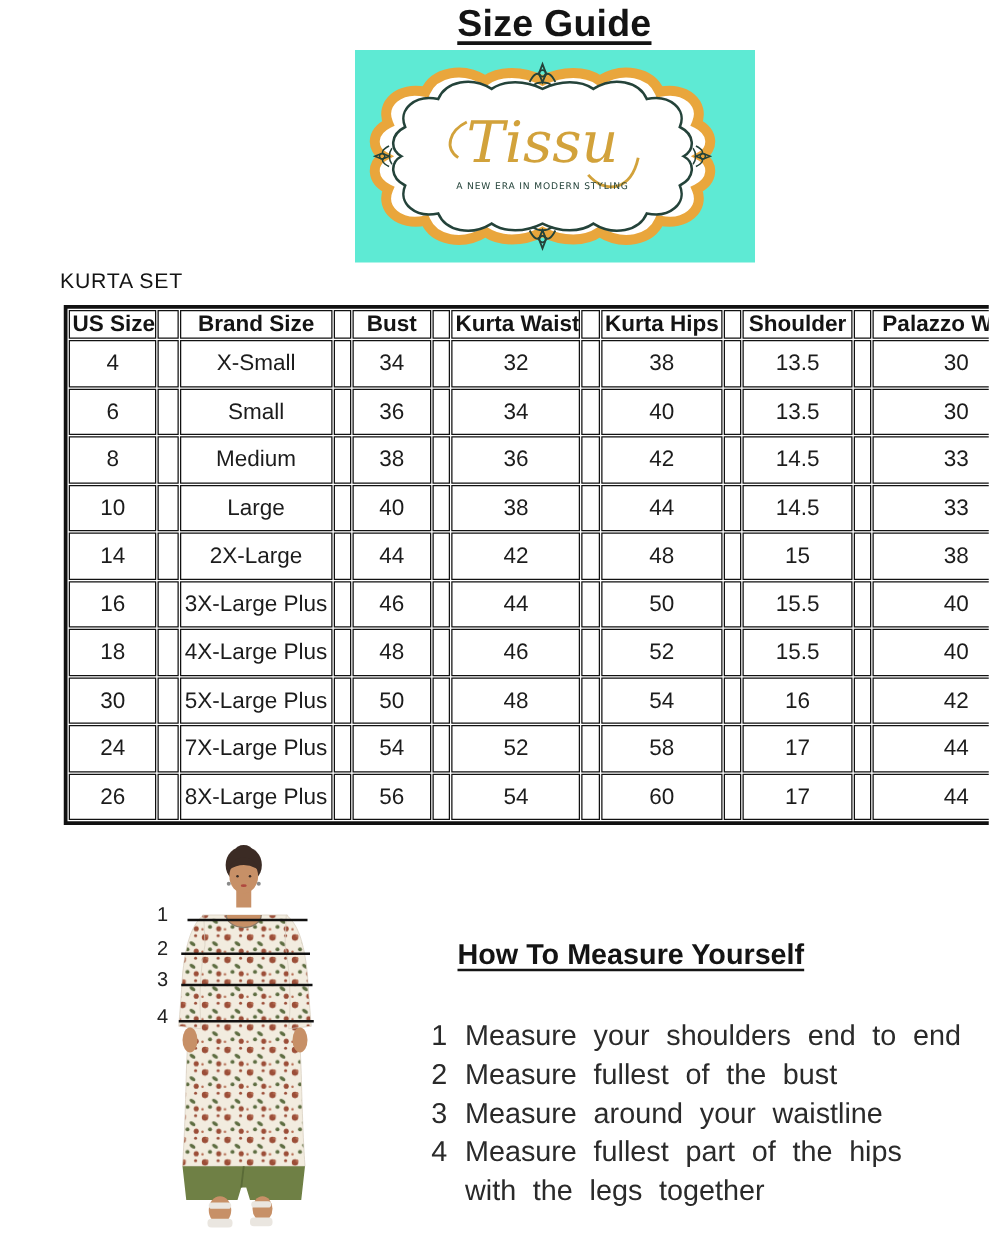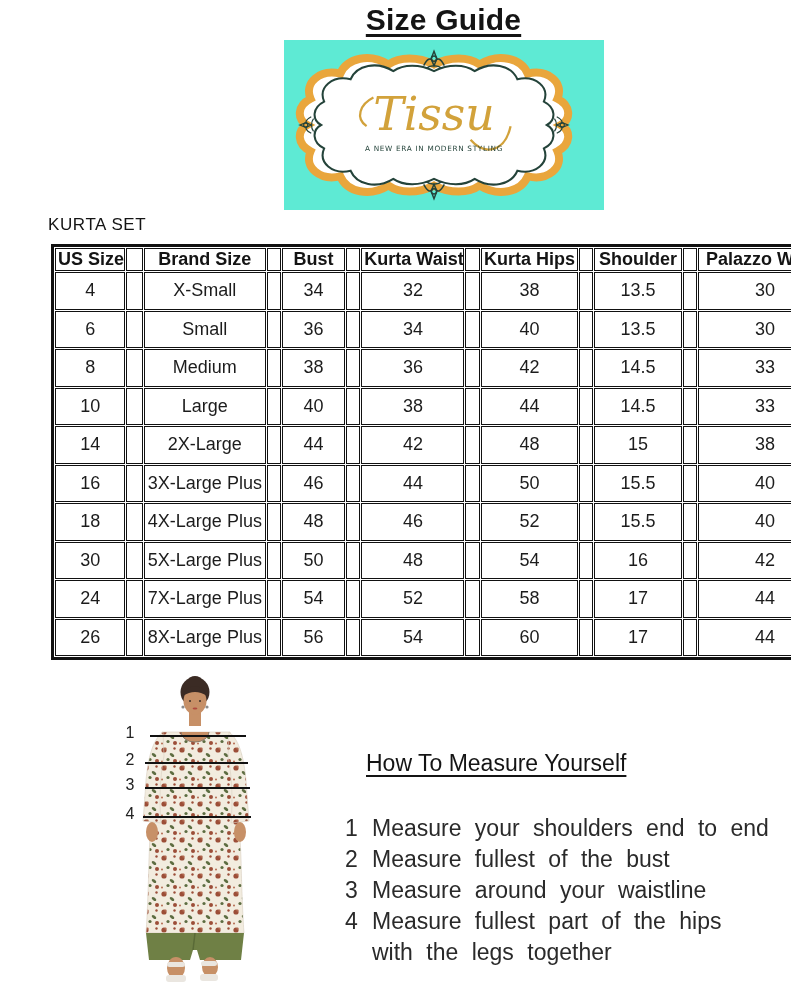--- a/index.html
+++ b/index.html
@@ -37,21 +37,21 @@
   table.size td{font-weight:normal;color:#1c1c1c;}
   
   .bottom{position:relative;height:330px;}
   .figure-area{position:absolute;left:40px;top:14px;width:250px;height:314px;}
   .figure-area svg{position:absolute;left:0;top:0;}
   .m-line{position:absolute;height:2px;background:#111;}
   .m-label{
     position:absolute;width:16px;text-align:center;font-size:16px;color:#222;
   }
   .howto{
-    position:absolute;left:318px;top:90px;font-size:23px;font-weight:normal;
+    position:absolute;left:318px;top:90px;font-size:23px;font-weight:bold;
     text-decoration:underline;text-underline-offset:4px;white-space:nowrap;
   }
   .steps{position:absolute;left:297px;top:153px;font-size:23px;color:#2a2a2a;}
   .step{display:flex;align-items:flex-start;}
   .step-num{width:27px;flex:0 0 27px;line-height:31px;}
   .step-lines{word-spacing:7px;}
   .step-lines div{line-height:31px;white-space:nowrap;}
 </style>
 </head>
 <body>

